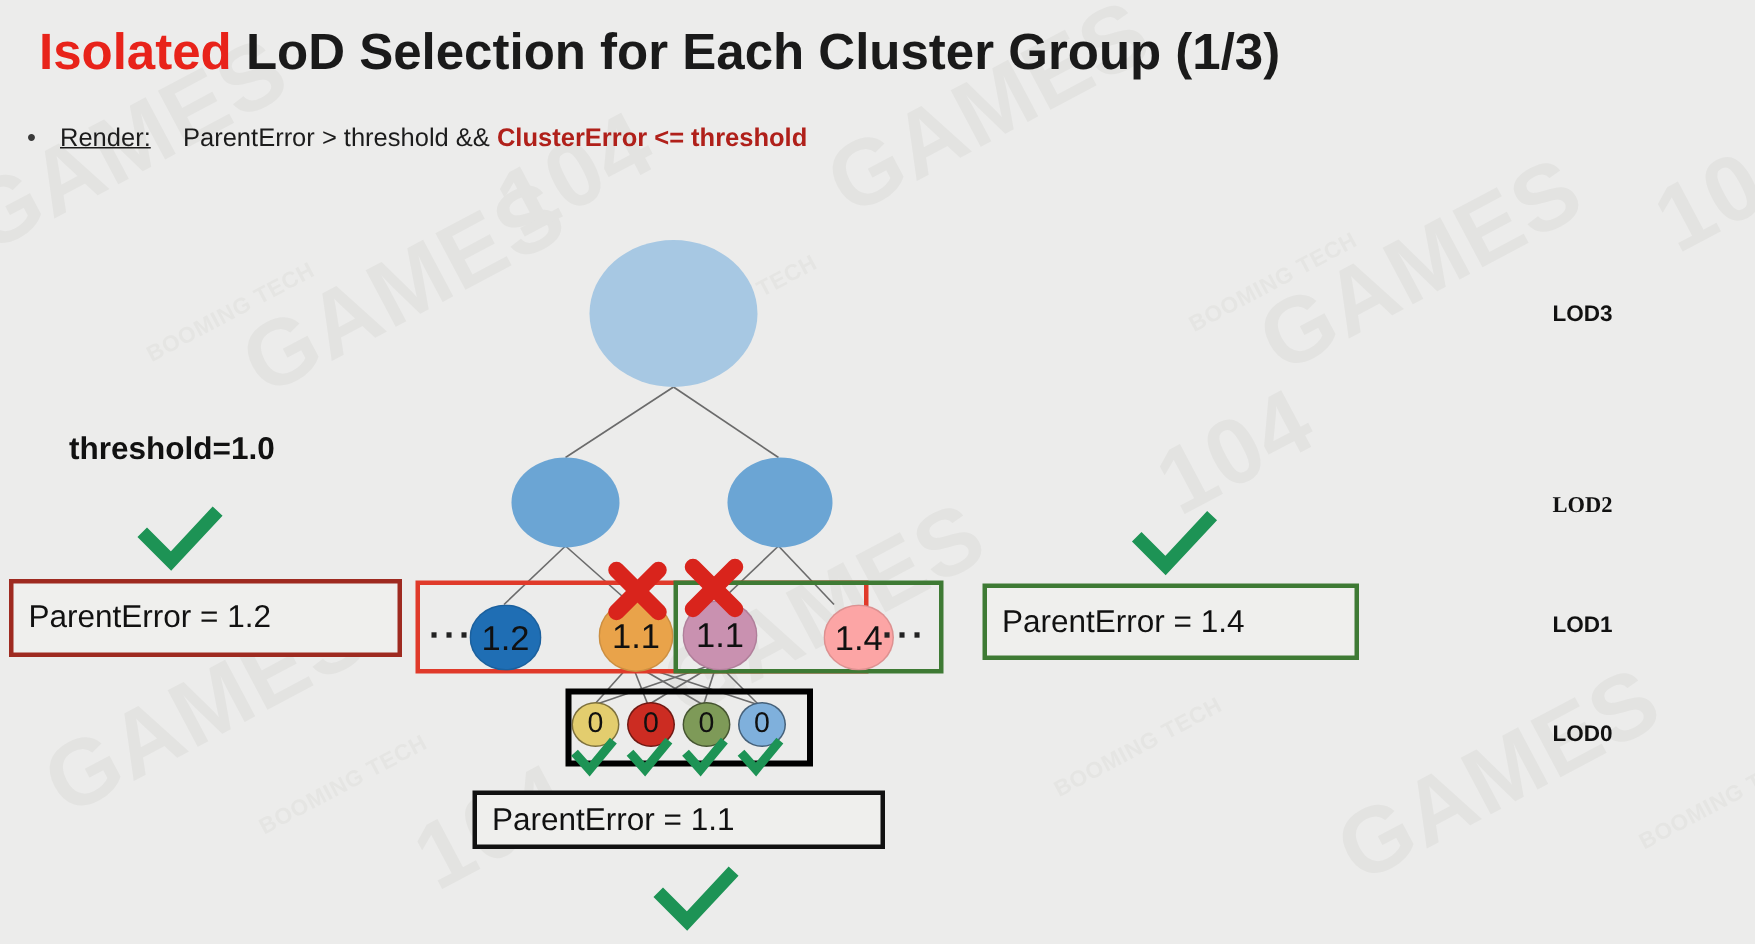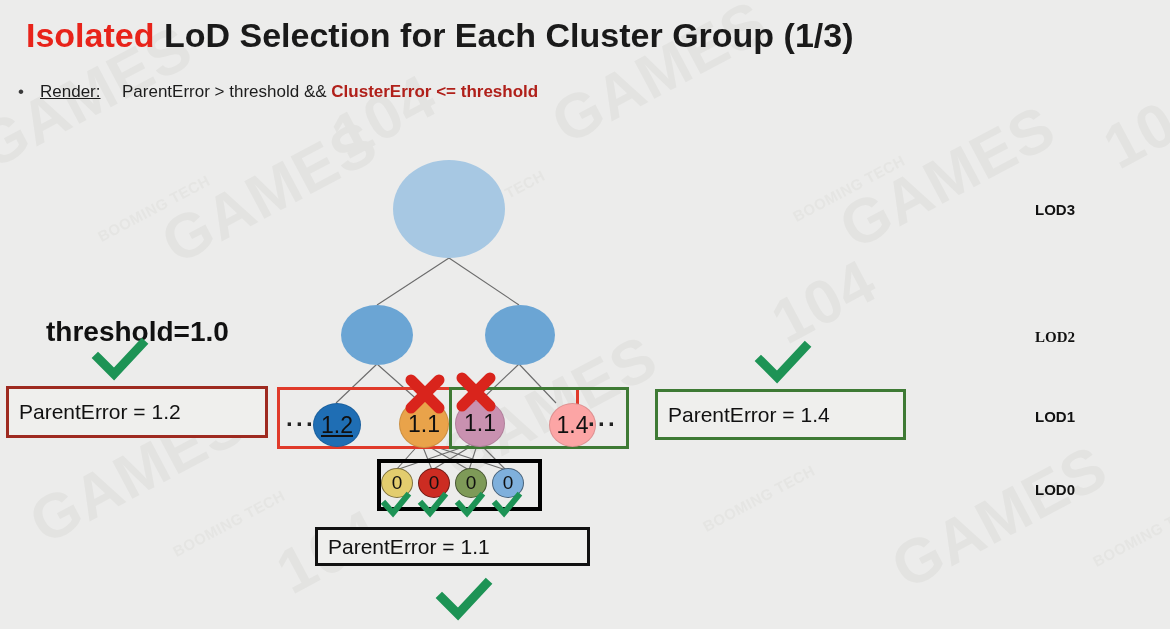--- a/index.html
+++ b/index.html
@@ -70,21 +70,21 @@
   }
 
   .ellipsis{
     position:absolute;z-index:5;
     font-size:24px;color:#222;letter-spacing:2px;
     font-weight:bold;
   }
 
   #threshold{
     position:absolute;left:46px;top:288px;z-index:6;
-    font-size:28px;font-weight:bold;color:#111;margin-top:28px;
+    font-size:21px;font-weight:bold;color:#111;
   }
 
   .lod-label{
     position:absolute;z-index:6;
     font-size:15px;font-weight:bold;color:#111;
     left:1035px;
   }
 
   .mark{position:absolute;z-index:8;}
   svg.glyph{display:block;overflow:visible;}
@@ -156,21 +156,21 @@
 
   <div class="group-box" id="grp-left" style="left:277px;top:387px;width:296px;height:56px;border:3px solid #e03a2a;"></div>
   <div class="group-box" id="grp-right" style="left:449px;top:387px;width:174px;height:56px;border:3px solid #3e7a34;"></div>
   <div class="group-box" id="grp-lod0" style="left:377px;top:459px;width:157px;height:44px;border:4px solid #000;"></div>
 
   <div class="node root" style="left:393px;top:160px;width:112px;height:98px;"></div>
 
   <div class="node mid" style="left:341px;top:305px;width:72px;height:60px;"></div>
   <div class="node mid" style="left:485px;top:305px;width:70px;height:60px;"></div>
 
-  <div class="node lod1" style="left:313px;top:403px;width:46px;height:42px;background:#1f6eb4;text-decoration:underline;">1.2</div>
+  <div class="node lod1" style="left:313px;top:403px;width:46px;height:42px;background:#1f6eb4;">1.2</div>
   <div class="node lod1" style="left:399px;top:400px;width:48px;height:46px;background:#e9a34a;">1.1</div>
   <div class="node lod1" style="left:455px;top:400px;width:48px;height:45px;background:#c991b0;">1.1</div>
   <div class="node lod1" style="left:533px;top:403px;width:45px;height:42px;background:#fca5a5;margin-left:16px;">1.4</div>
 
   <div class="ellipsis" style="left:286px;top:410px;">···</div>
   <div class="ellipsis" style="left:588px;top:410px;">···</div>
 
   <div class="node lod0" style="left:381px;top:468px;width:30px;height:28px;background:#e3cd6e;">0</div>
   <div class="node lod0" style="left:418px;top:468px;width:30px;height:28px;background:#cc2c22;">0</div>
   <div class="node lod0" style="left:455px;top:468px;width:30px;height:28px;background:#7e9a58;">0</div>

